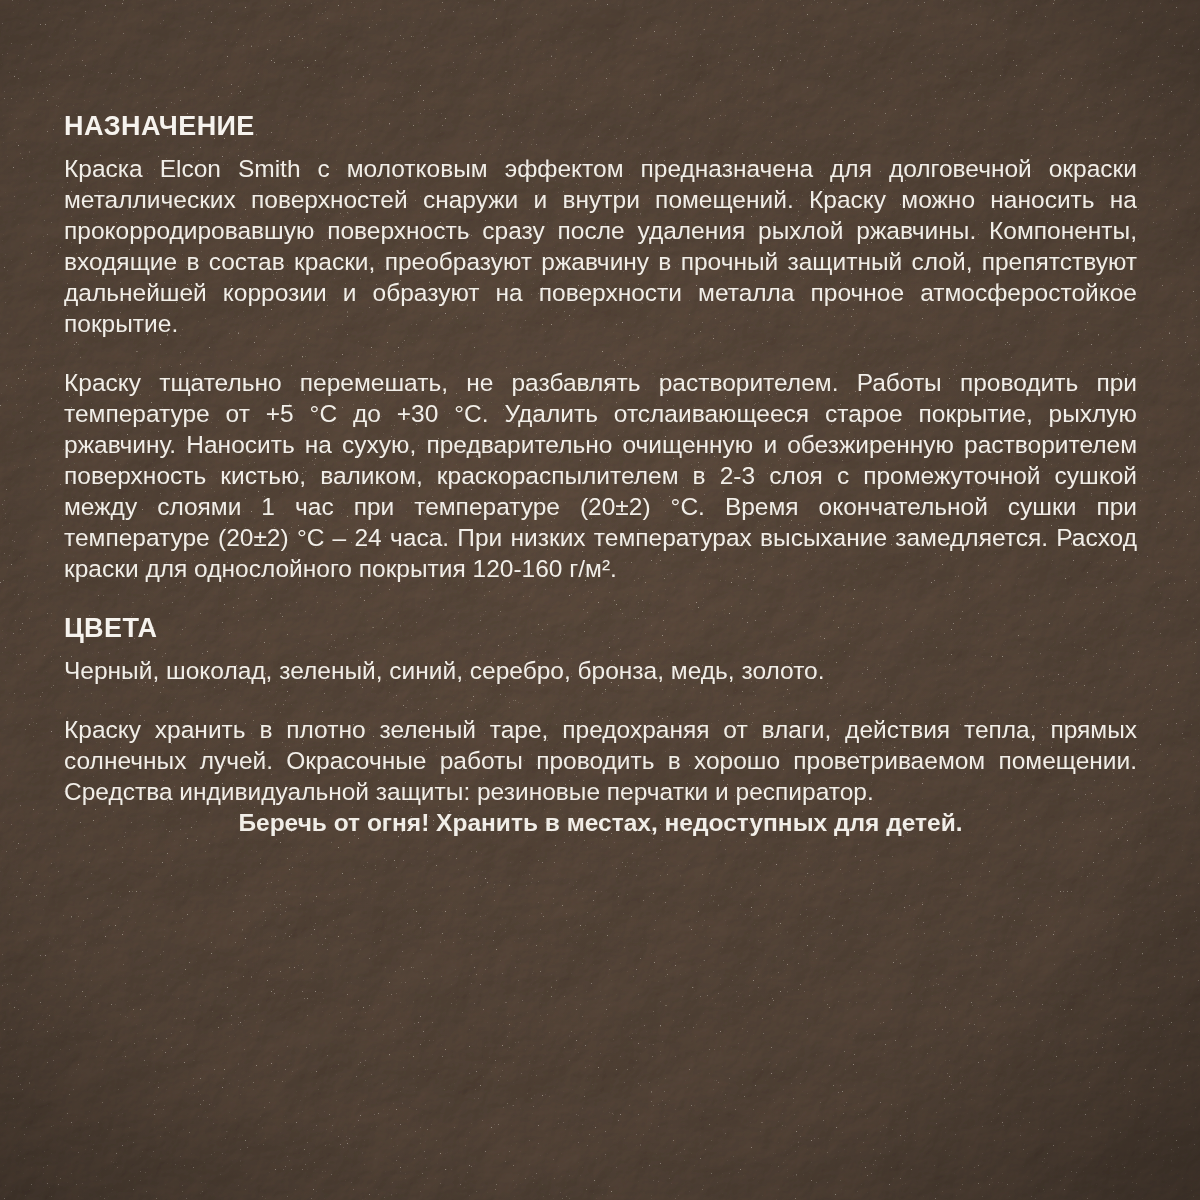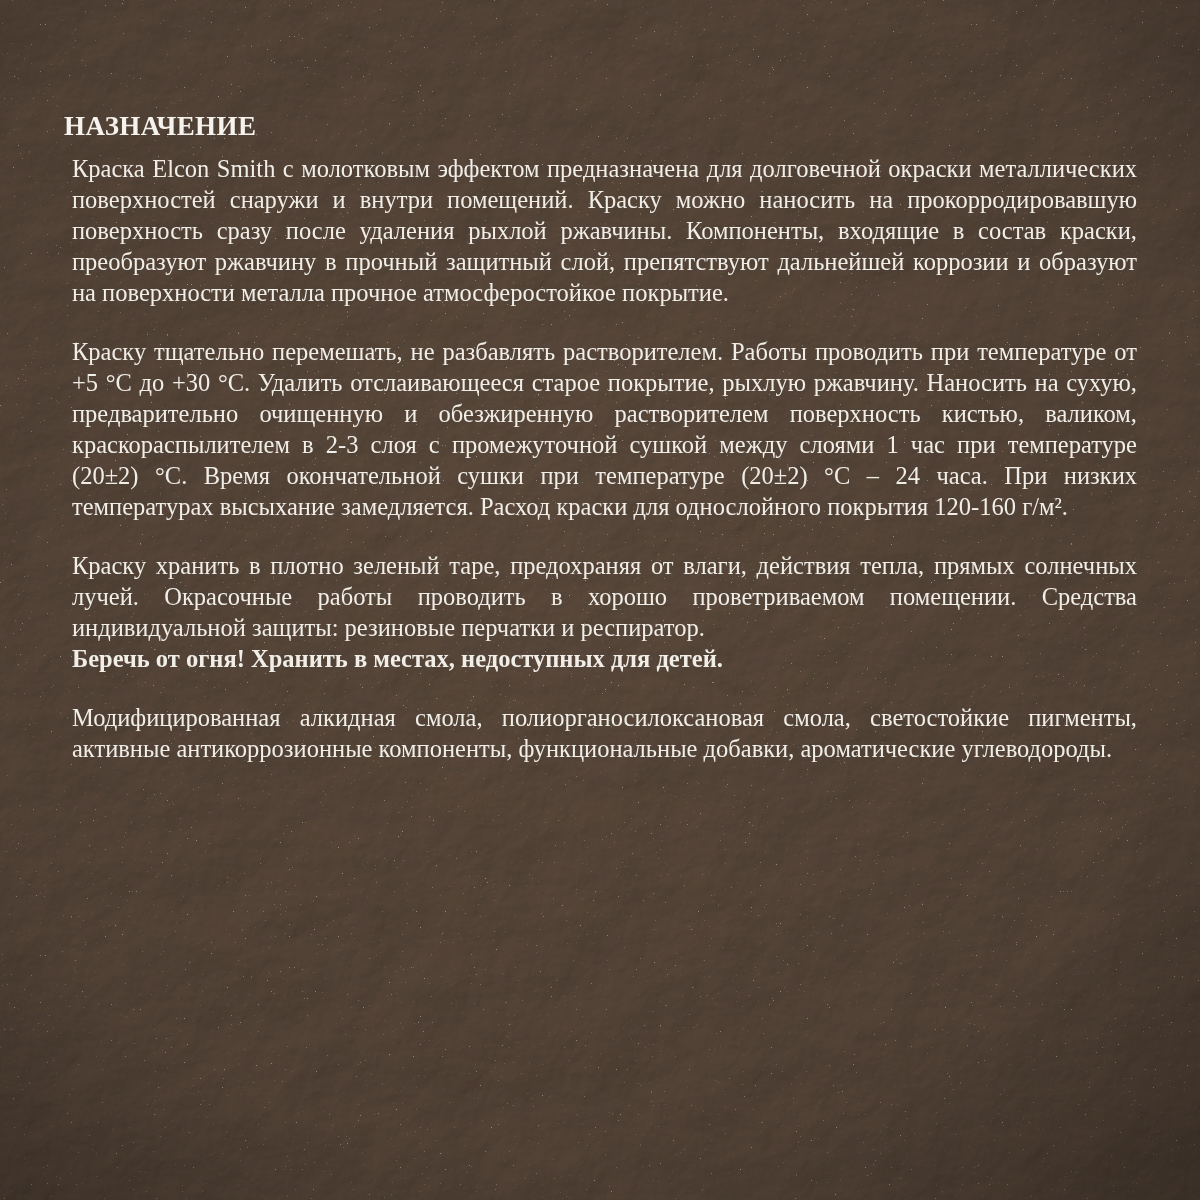--- a/index.html
+++ b/index.html
@@ -25,44 +25,43 @@
   .content {
     position: absolute;
     left: 64px;
     right: 63px;
     top: 110px;
     z-index: 1;
     color: #f3f0ea;
   }
   .content section {
     display: block;
-    font-family: Liberation Serif, serif;
   }
   .content h2 {
     margin: 0 0 11px 0;
     font-size: 27px;
     line-height: 32px;
     font-weight: 700;
     letter-spacing: 0.4px;
     text-transform: uppercase;
     color: #f6f3ee;
   }
   .content p {
-    margin: 0 0 28px 8px;
+    margin: 0 0 28px 0;
     font-size: 24.5px;
     line-height: 31px;
     text-align: justify;
     color: #f1eee8;
   }
   .content p.no-gap {
     margin-bottom: 0;
   }
   .content p.bold-note {
     font-weight: 700;
-    text-align: left;
+    text-align: center;
   }
 </style>
 </head>
 <body>
 
 <div class="texture-wrap">
   <svg width="1200" height="1200" viewBox="0 0 1200 1200" xmlns="http://www.w3.org/2000/svg">
     <defs>
       <filter id="relief" x="-2%" y="-2%" width="104%" height="104%">
         <feTurbulence type="fractalNoise" baseFrequency="0.013" numOctaves="5" seed="17" result="noise"></feTurbulence>
@@ -98,23 +97,26 @@
 
   <section>
     <h2>НАЗНАЧЕНИЕ</h2>
     <p>Краска Elcon Smith с молотковым эффектом предназначена для долговечной окраски металлических поверхностей снаружи и внутри помещений. Краску можно наносить на прокорродировавшую поверхность сразу после удаления рыхлой ржавчины. Компоненты, входящие в состав краски, преобразуют ржавчину в прочный защитный слой, препятствуют дальнейшей коррозии и образуют на поверхности металла прочное атмосферостойкое покрытие.</p>
   </section>
 
   <section>
     <p>Краску тщательно перемешать, не разбавлять растворителем. Работы проводить при температуре от +5 °С до +30 °С. Удалить отслаивающееся старое покрытие, рыхлую ржавчину. Наносить на сухую, предварительно очищенную и обезжиренную растворителем поверхность кистью, валиком, краскораспылителем в 2-3 слоя с промежуточной сушкой между слоями 1 час при температуре (20±2) °С. Время окончательной сушки при температуре (20±2) °С – 24 часа. При низких температурах высыхание замедляется. Расход краски для однослойного покрытия 120-160 г/м².</p>
   </section>
 
+  <section>
+    <h2>ЦВЕТА</h2>
+    <p>Черный, шоколад, зеленый, синий, серебро, бронза, медь, золото.</p>
+  </section>
 
   <section>
     <p class="no-gap">Краску хранить в плотно зеленый таре, предохраняя от влаги, действия тепла, прямых солнечных лучей. Окрасочные работы проводить в хорошо проветриваемом помещении. Средства индивидуальной защиты: резиновые перчатки и респиратор.</p>
     <p class="bold-note">Беречь от огня! Хранить в местах, недоступных для детей.</p>
   </section>
 
   <section>
-    <p>Модифицированная алкидная смола, полиорганосилоксановая смола, светостойкие пигменты, активные антикоррозионные компоненты, функциональные добавки, ароматические углеводороды.</p>
   </section>
 
 </main>
 
 </body></html>

